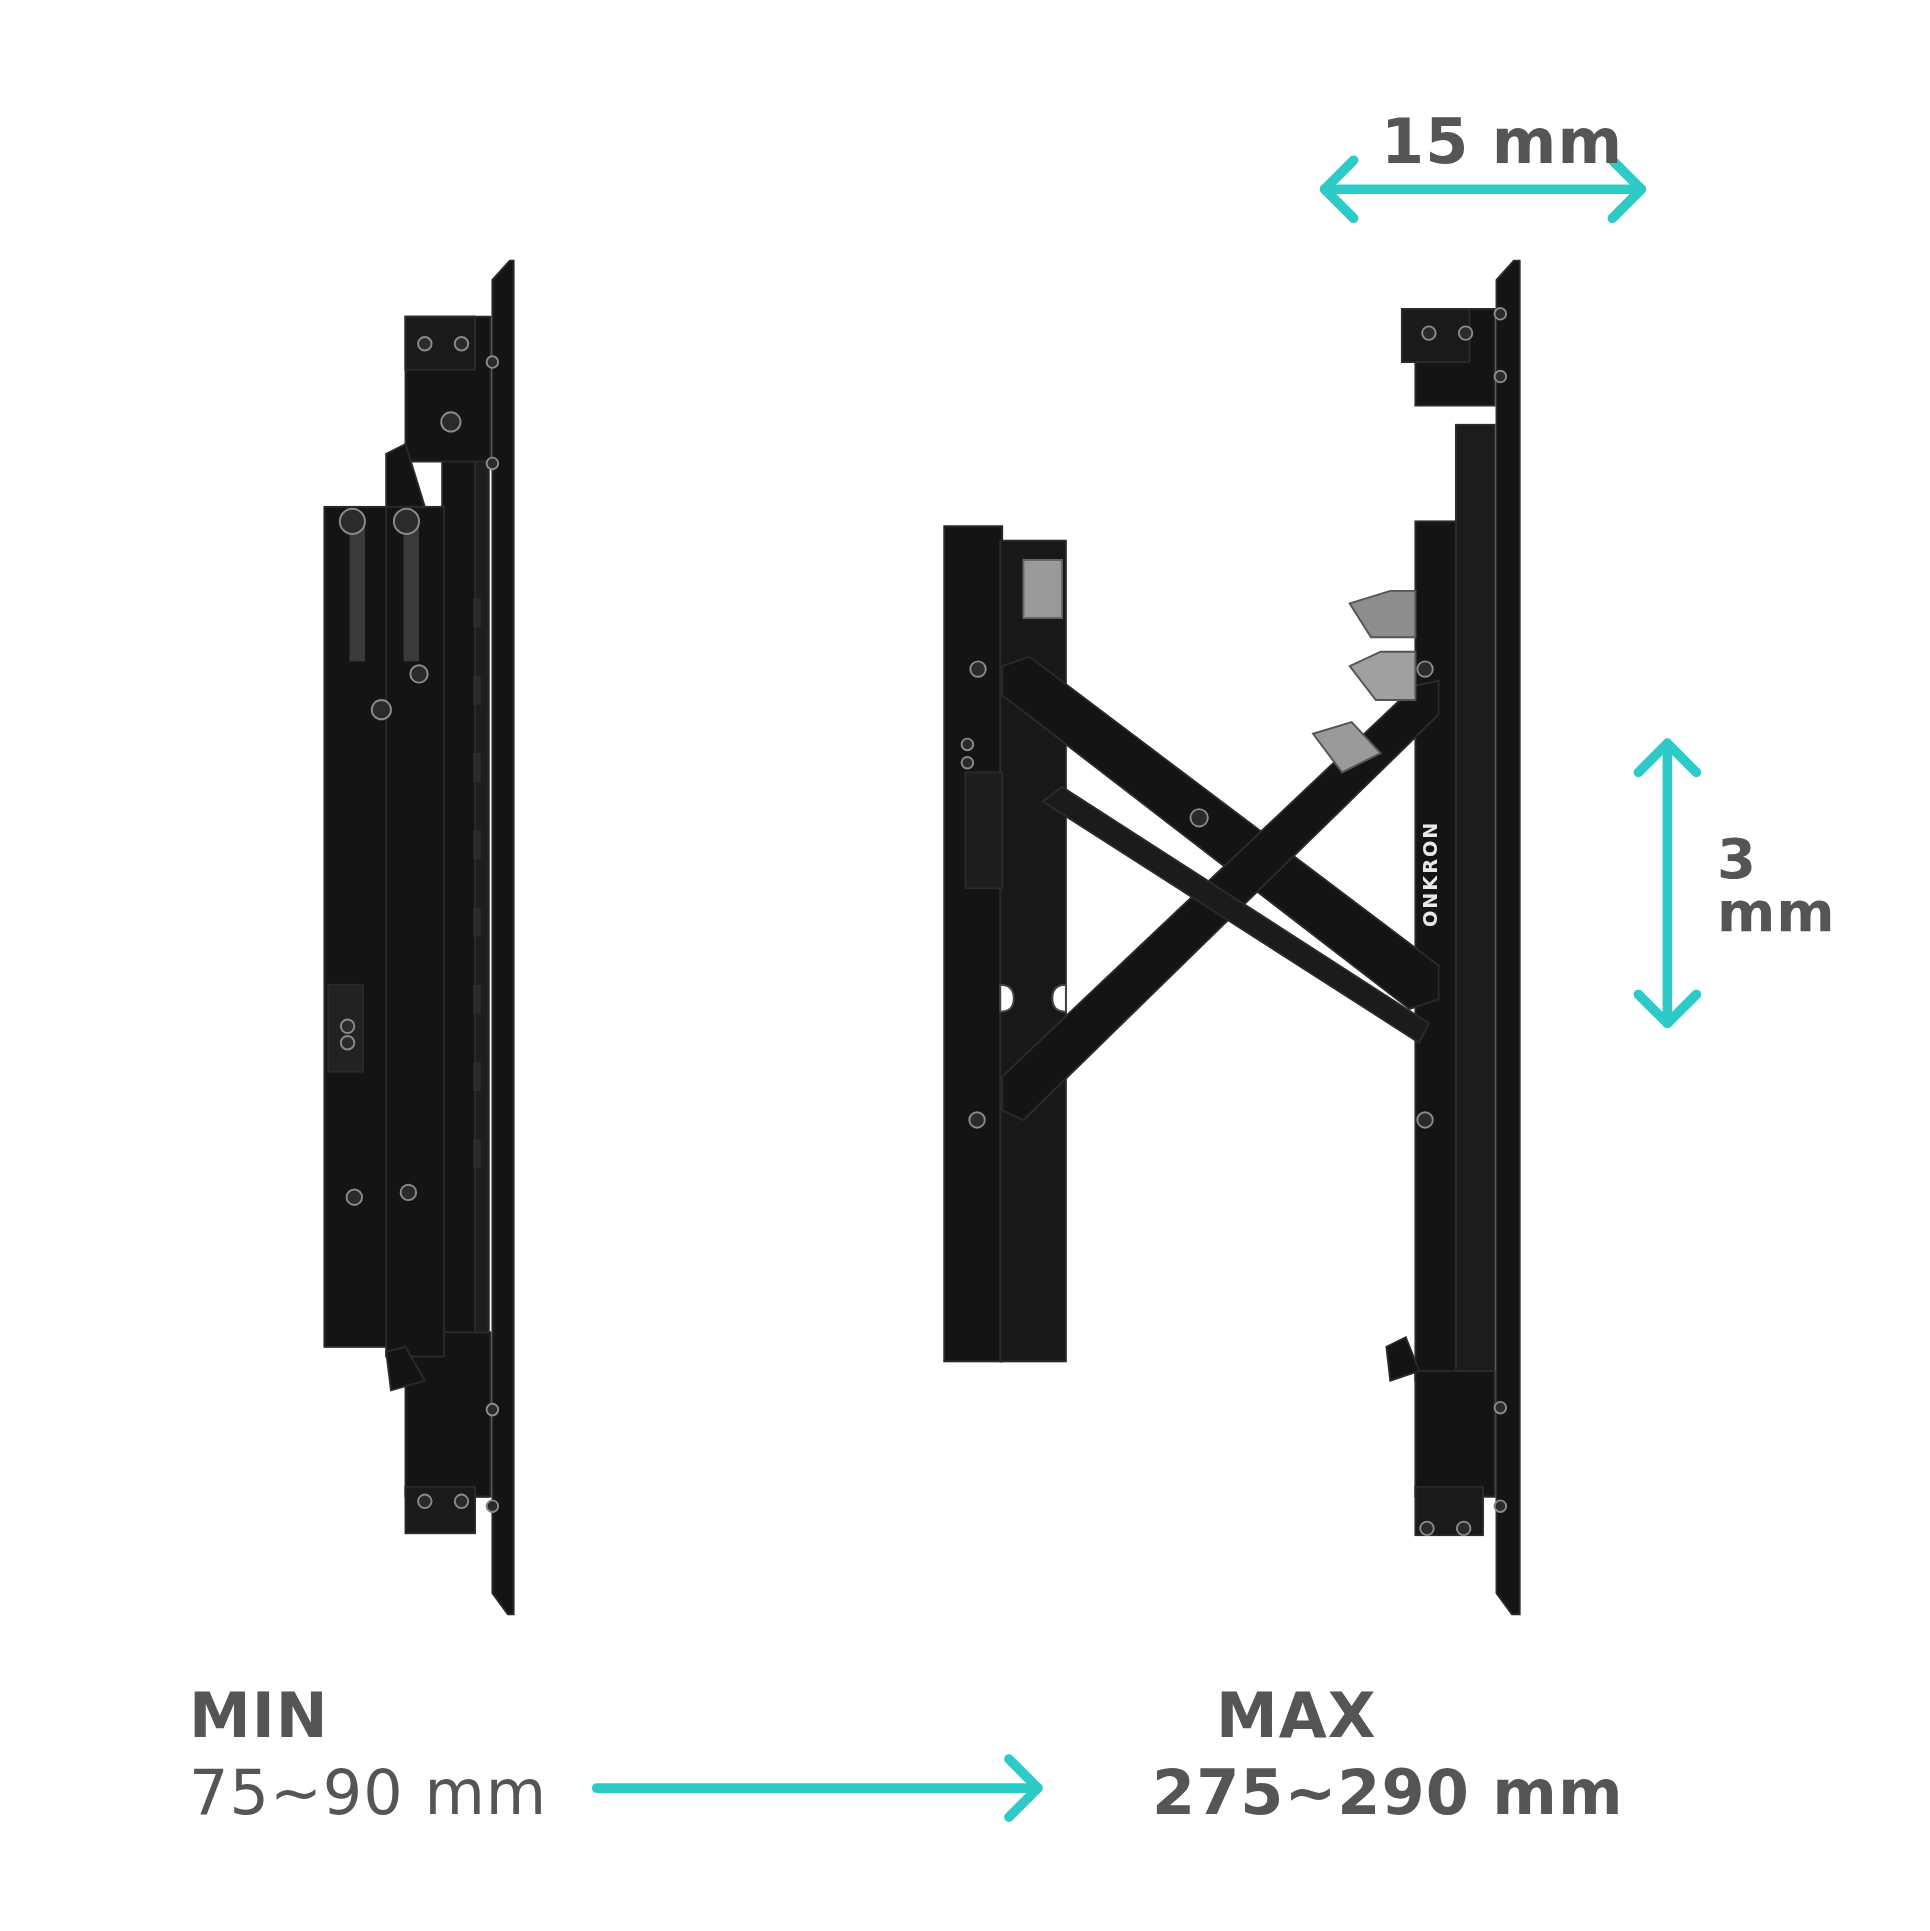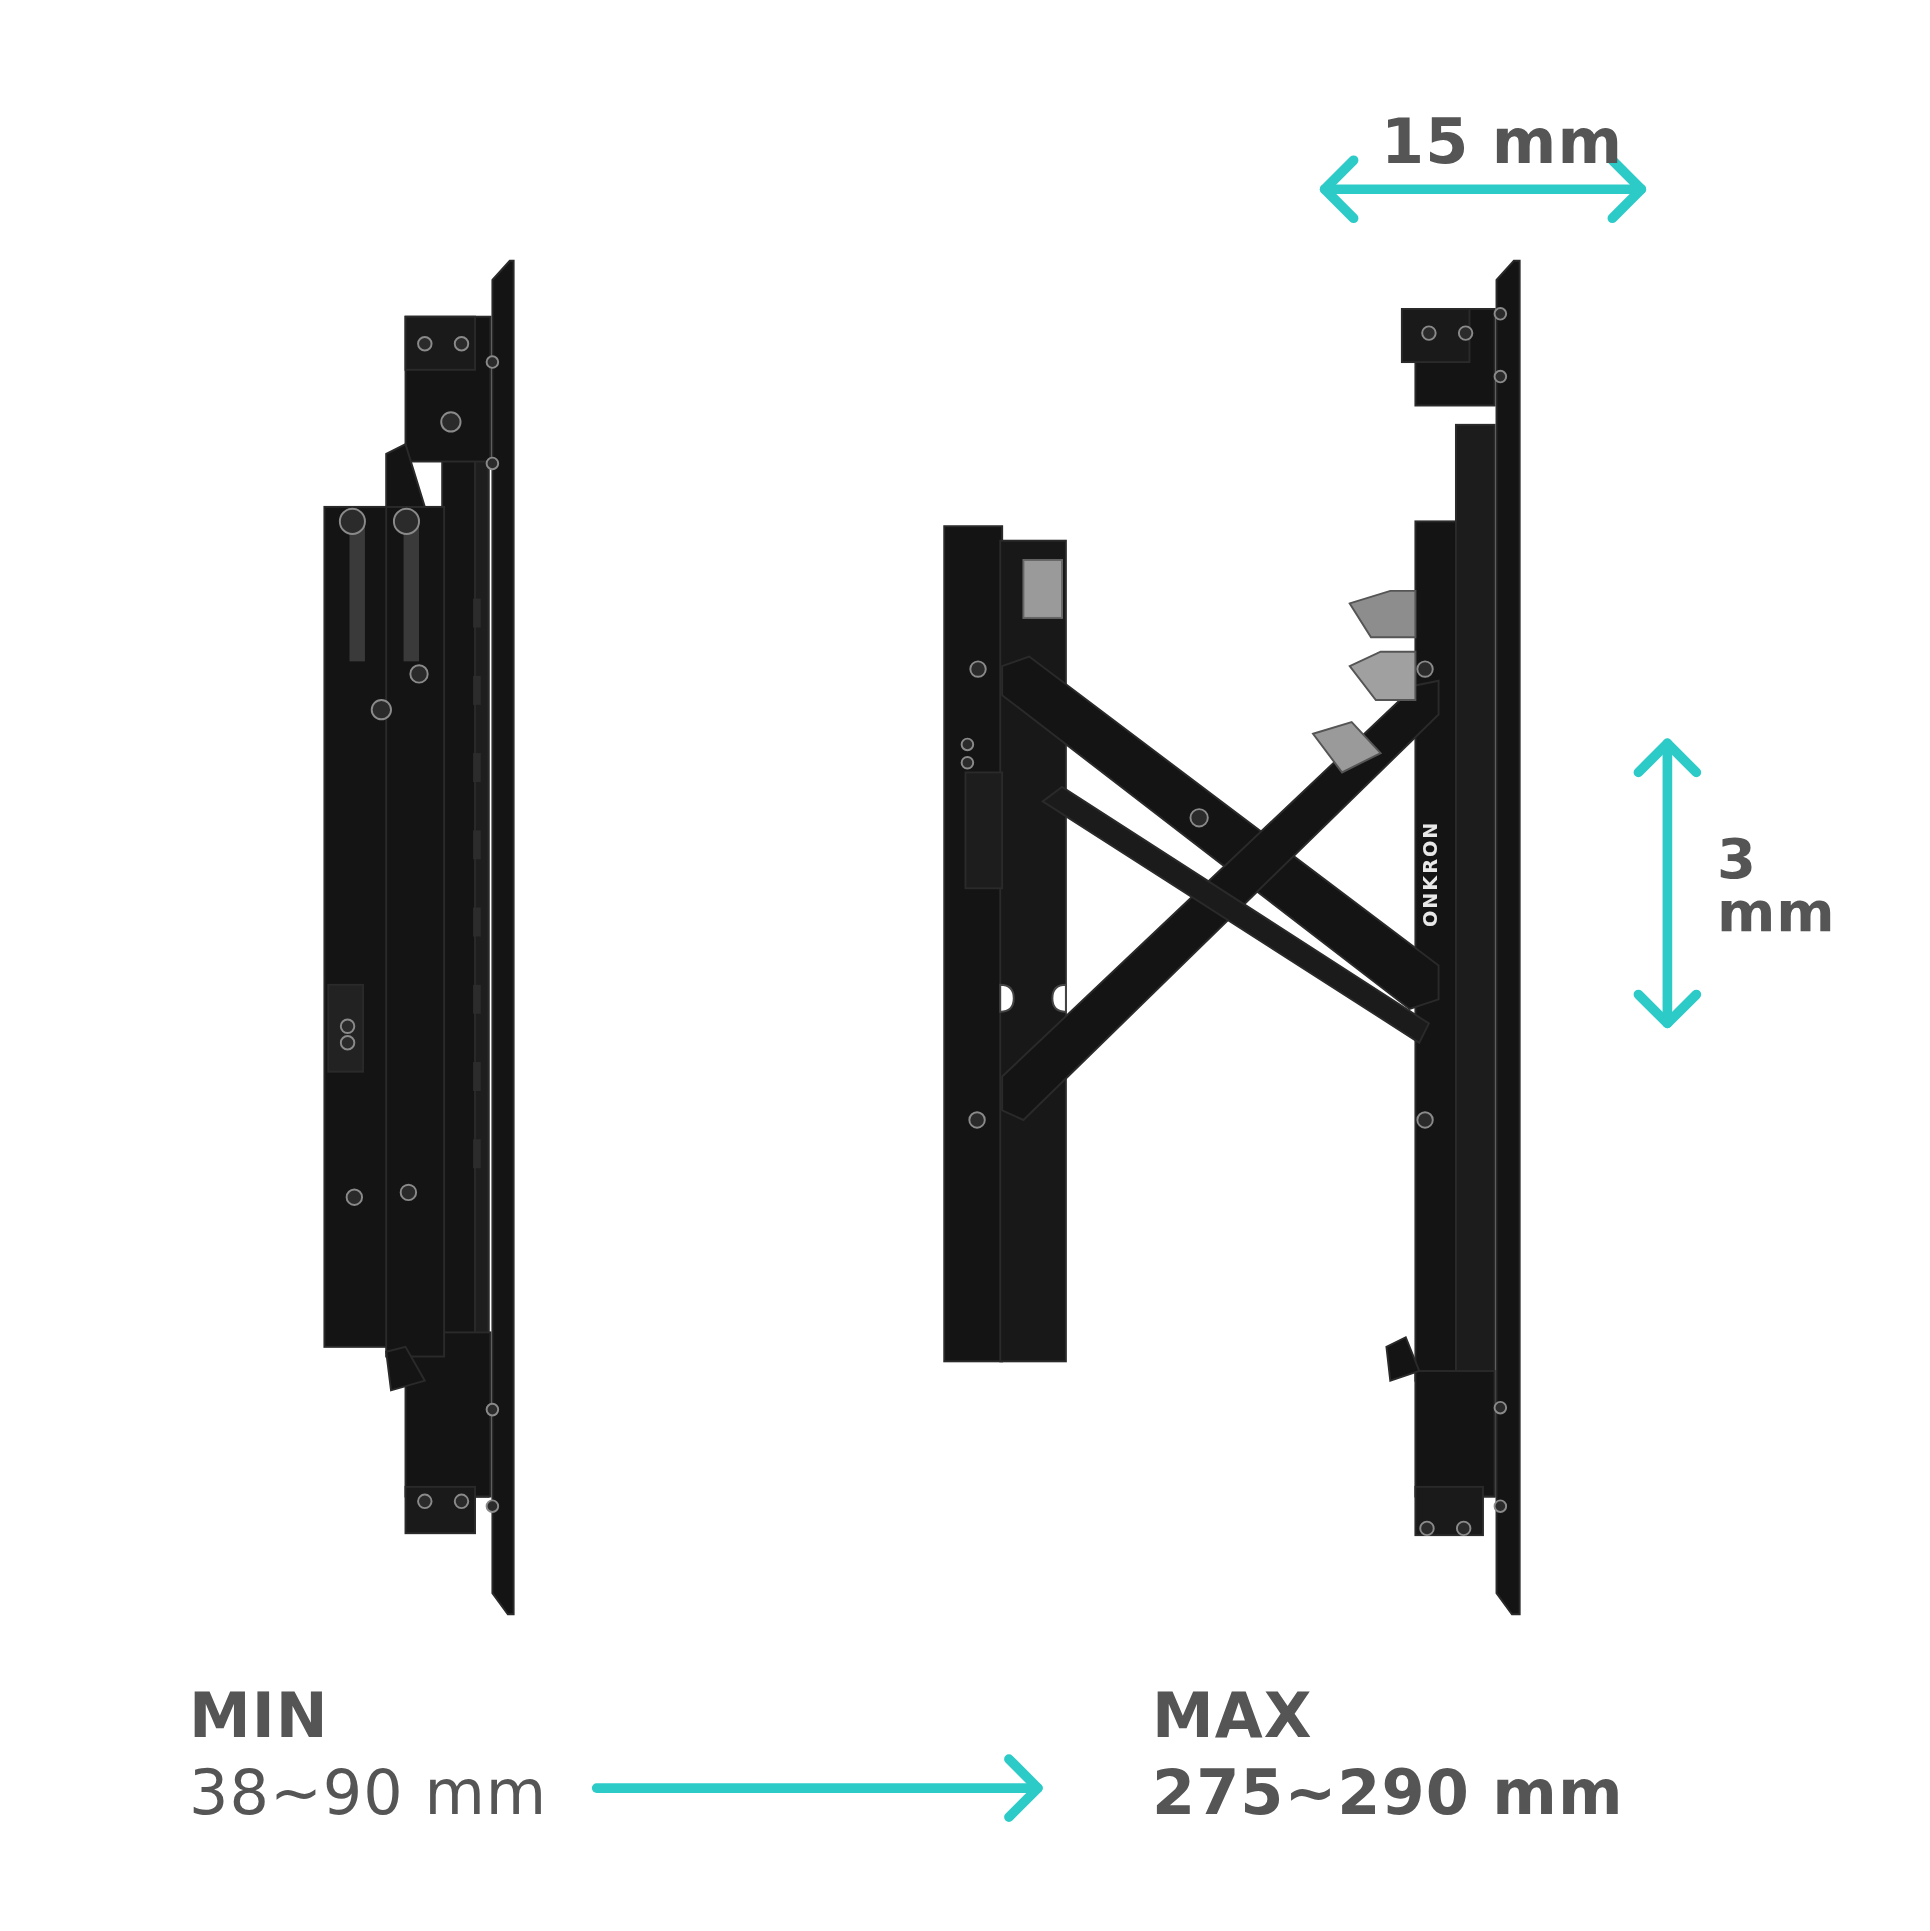--- a/index.html
+++ b/index.html
@@ -4,21 +4,21 @@
   <style>
     html, body { margin: 0; padding: 0; background: #ffffff; }
     body { width: 1930px; height: 1931px; position: relative; overflow: hidden;
            font-family: "Liberation Sans", "DejaVu Sans", sans-serif; }
     .label { position: absolute; color: #555555; font-family: "DejaVu Sans", "Liberation Sans", sans-serif;
              font-weight: normal; line-height: 1; white-space: nowrap; letter-spacing: 1px; }
     #dim-top-label { left: 1381px; top: 111px; font-size: 62px; font-weight: bold; }
     #dim-side-label { left: 1717px; top: 832px; font-size: 56px; font-weight: bold; line-height: 0.95; }
     #min-title { left: 189px; top: 1685px; font-size: 62px; font-weight: bold; }
     #min-value { left: 189px; top: 1762px; font-size: 62px; }
-    #max-title { left: 1152px; top: 1685px; font-size: 62px; font-weight: bold; }
+    #max-title { left: 1216px; top: 1685px; font-size: 62px; font-weight: bold; }
     #max-value { left: 1152px; top: 1762px; font-size: 62px; font-weight: bold; }
     svg.layer { position: absolute; left: 0; top: 0; }
     .brand { position: absolute; left: 1419px; top: 927px; transform: rotate(-90deg); transform-origin: left top;
              color: #e8e8e8; font-family: "DejaVu Sans", sans-serif; font-weight: bold; font-size: 19.3px; letter-spacing: 1.9px; }
   </style>
 </head>
 <body>
 
 <svg class="layer" width="1930" height="1931" viewBox="0 0 1999 2000">
 
@@ -146,16 +146,16 @@
     <polyline points="1045,1822 1075,1852 1045,1882"></polyline>
   </g>
 </svg>
 
 <div id="dim-top-label" class="label">15 mm</div>
 <div id="dim-side-label" class="label">
   <div>3</div>
   <div>mm</div>
 </div>
 <div id="min-title" class="label">MIN</div>
-<div id="min-value" class="label">38~90 mm</div>
+<div id="min-value" class="label">75~90 mm</div>
 <div id="max-title" class="label">MAX</div>
 <div id="max-value" class="label">275~290 mm</div>
 
 
 </body></html>

